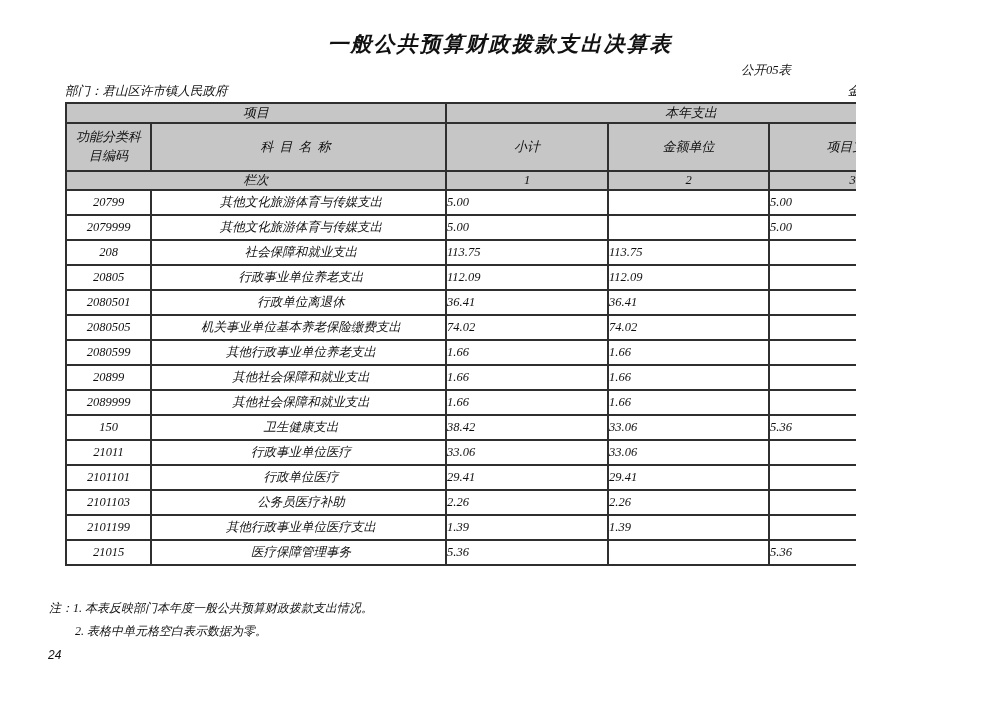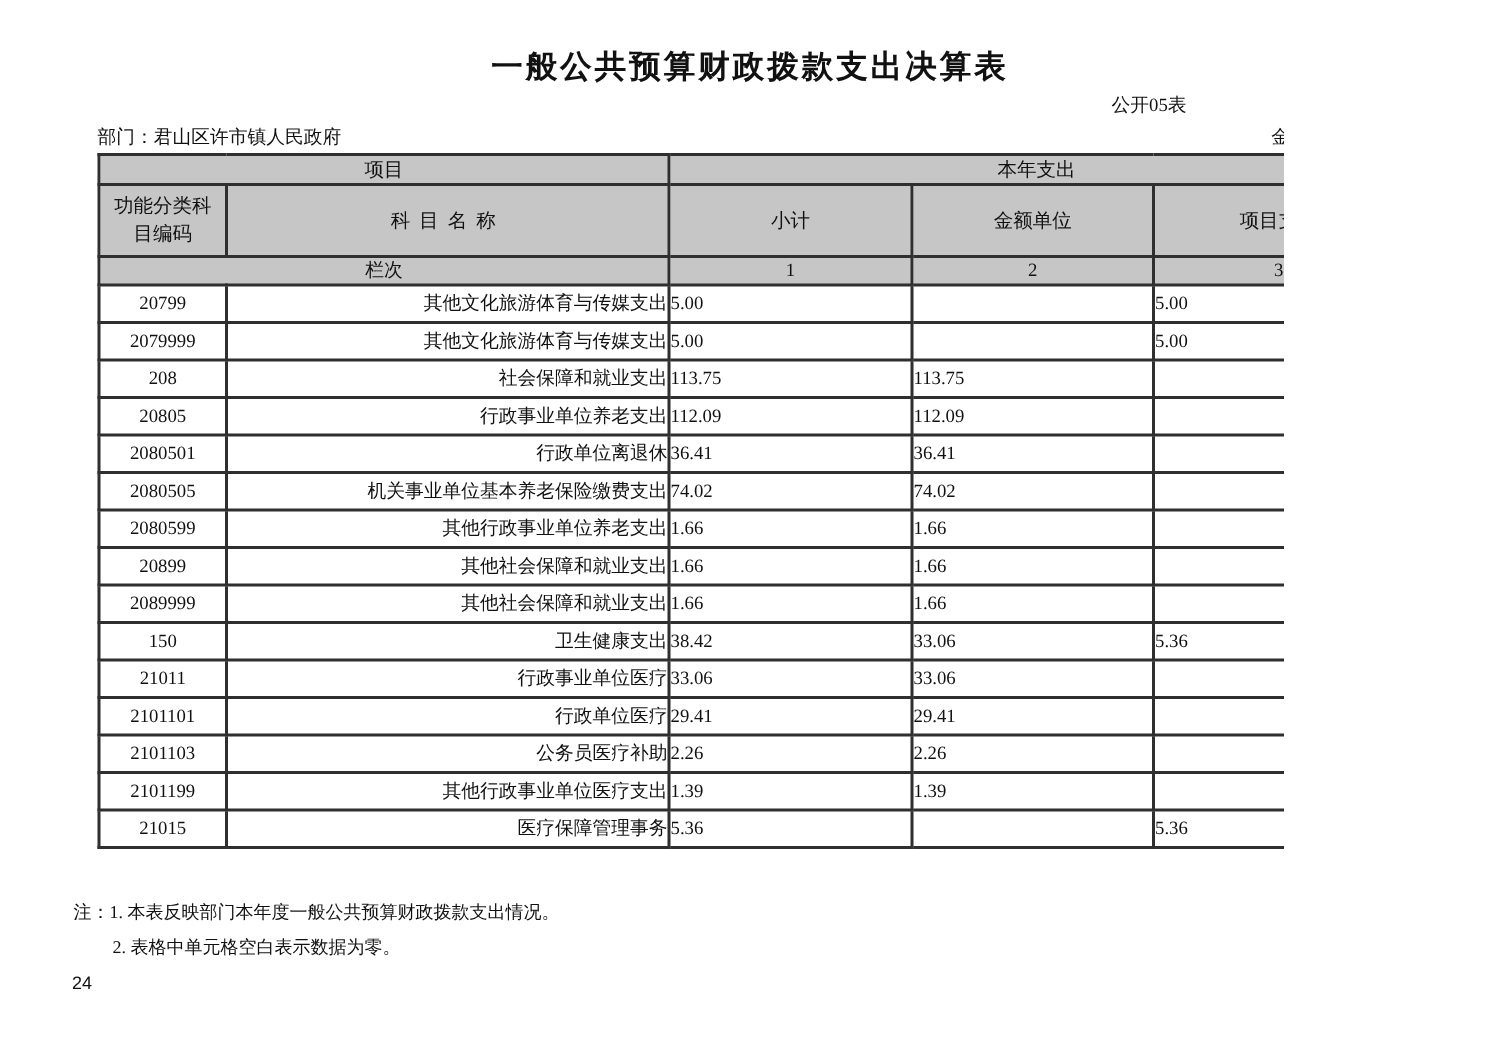--- a/index.html
+++ b/index.html
@@ -6,20 +6,21 @@
   * { margin: 0; padding: 0; box-sizing: border-box; }
   html, body { background: #fff; }
   .page {
     position: relative;
     width: 856px;
     height: 706px;
     background: #ffffff;
     font-family: "Liberation Serif", "DejaVu Serif", serif;
     color: var(--text-color);
     overflow: hidden;
+    font-style: italic;
   }
   .doc-title {
     position: absolute;
     top: 30px;
     left: 0;
     width: 1000px;
     text-align: center;
     font-size: 21px;
     font-weight: bold;
     letter-spacing: 2px;
@@ -59,21 +60,21 @@
     text-align: center;
     vertical-align: middle;
   }
   .h-group { height: 17px; font-size: 13px; }
   .h-cols  { height: 48px; font-size: 13px; padding-left: 24px; }
   .h-index { height: 17px; font-size: 12.5px; }
   .th-name { letter-spacing: 6px; }
   .th-code { padding: 0 3px; line-height: 1.45; }
   tbody td { height: 25px; background: #ffffff; vertical-align: middle; }
   td.col-code { text-align: center; }
-  td.col-name { text-align: right; padding-left: 5px; }
+  td.col-name { text-align: center; padding-left: 5px; }
   td.col-num  { text-align: left; padding-right: 8px; }
   .notes {
     position: absolute;
     top: 597px;
     left: 49px;
     width: 870px;
     font-size: 12px;
     line-height: 1.9;
   }
   .notes .note-2 { padding-left: 26px; }

